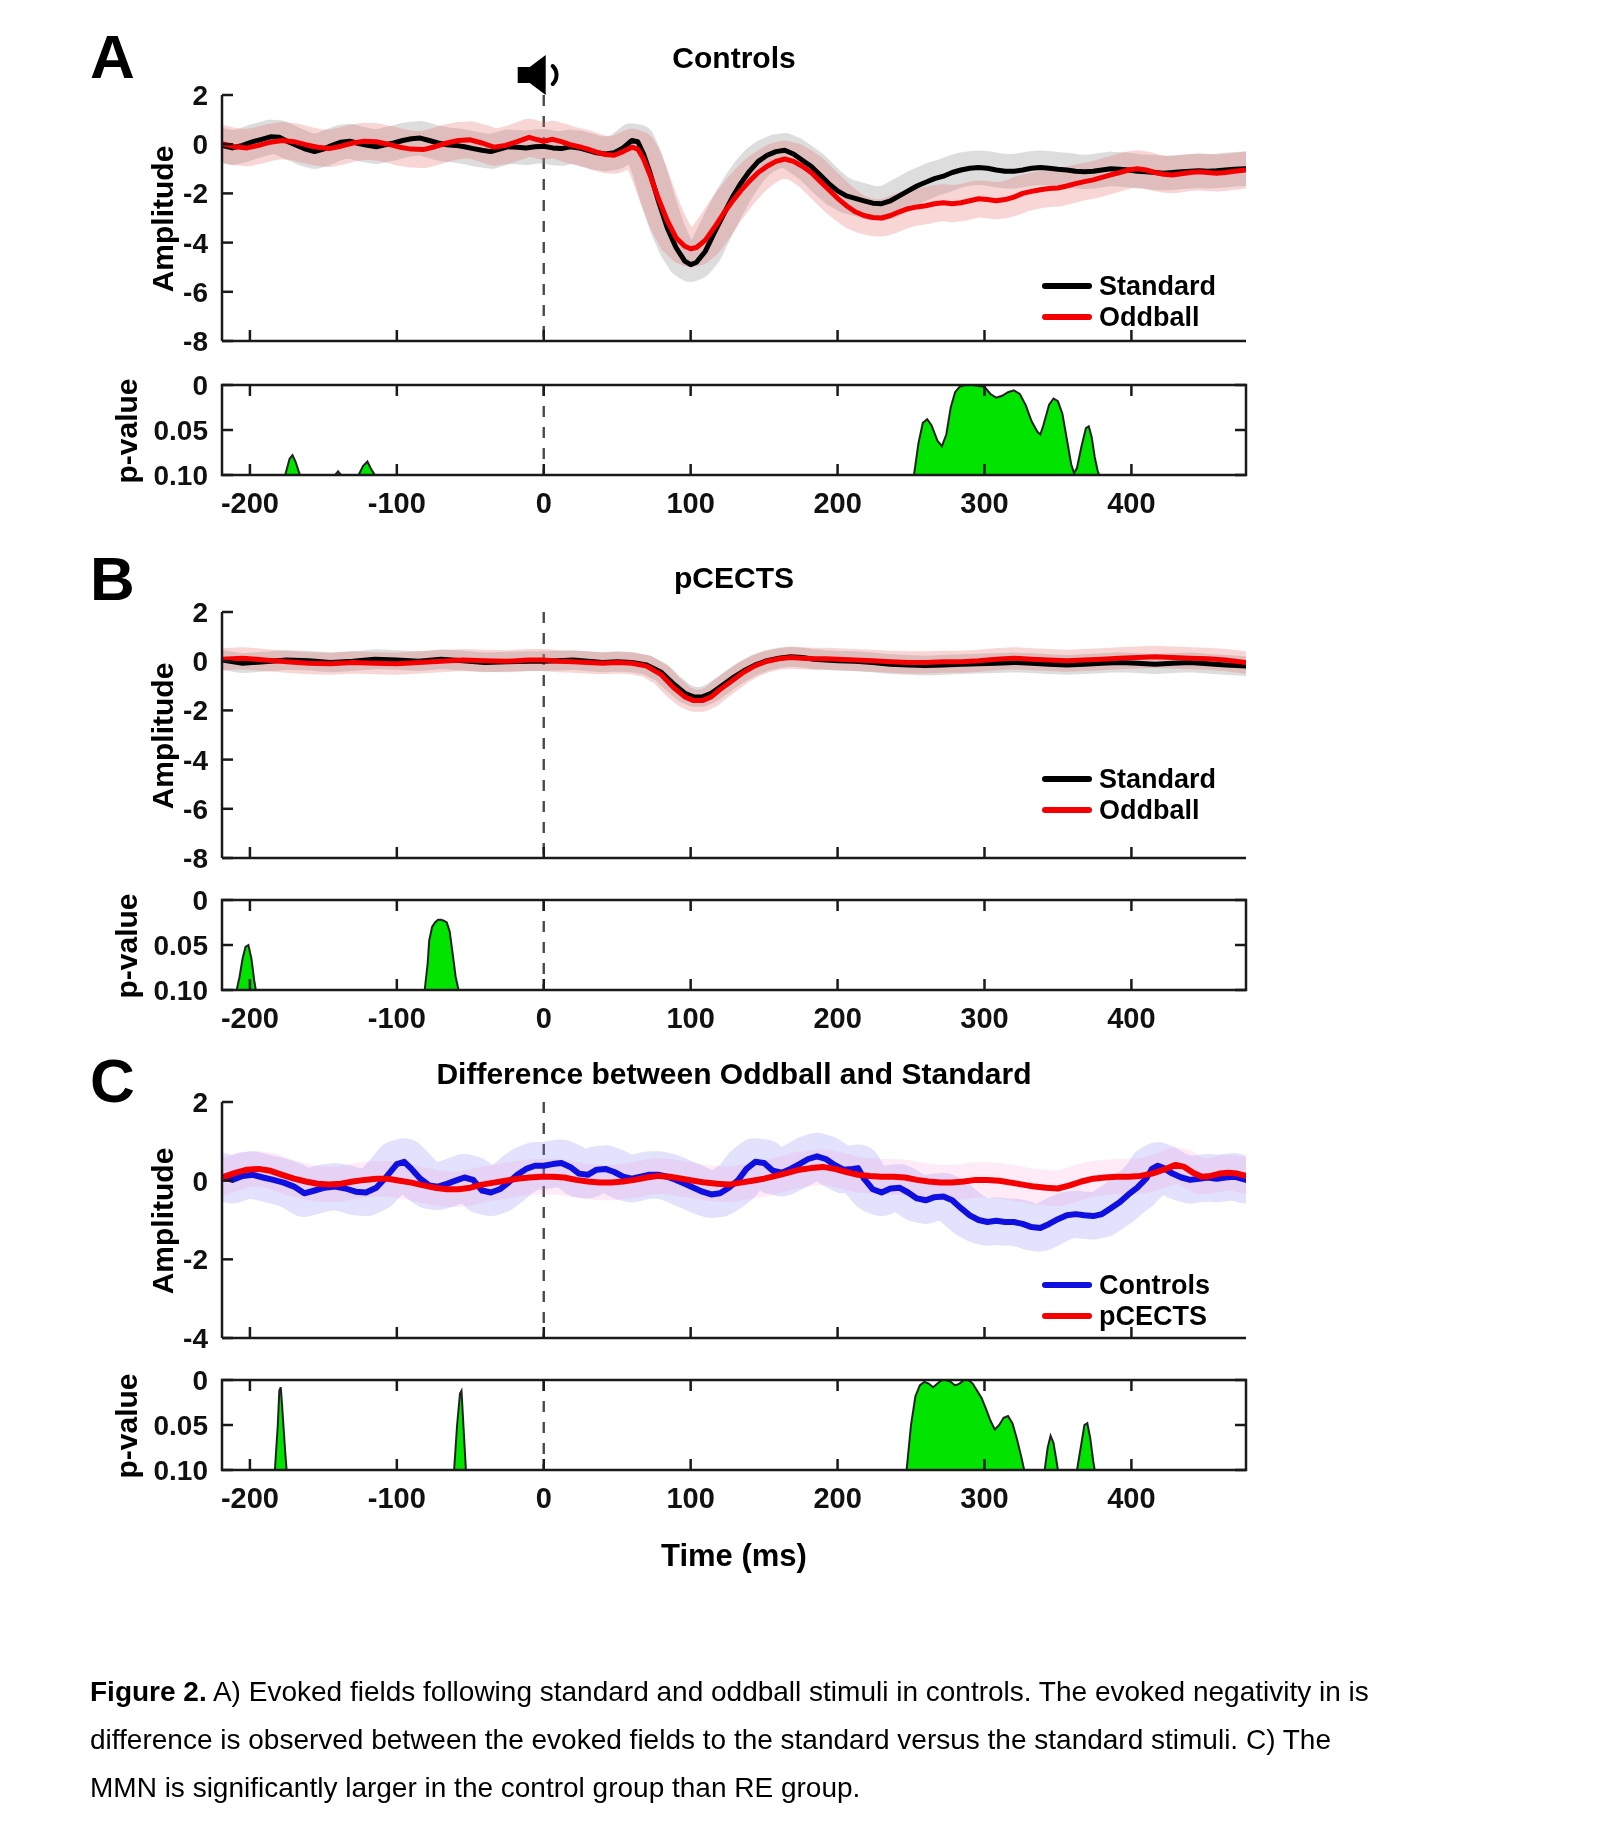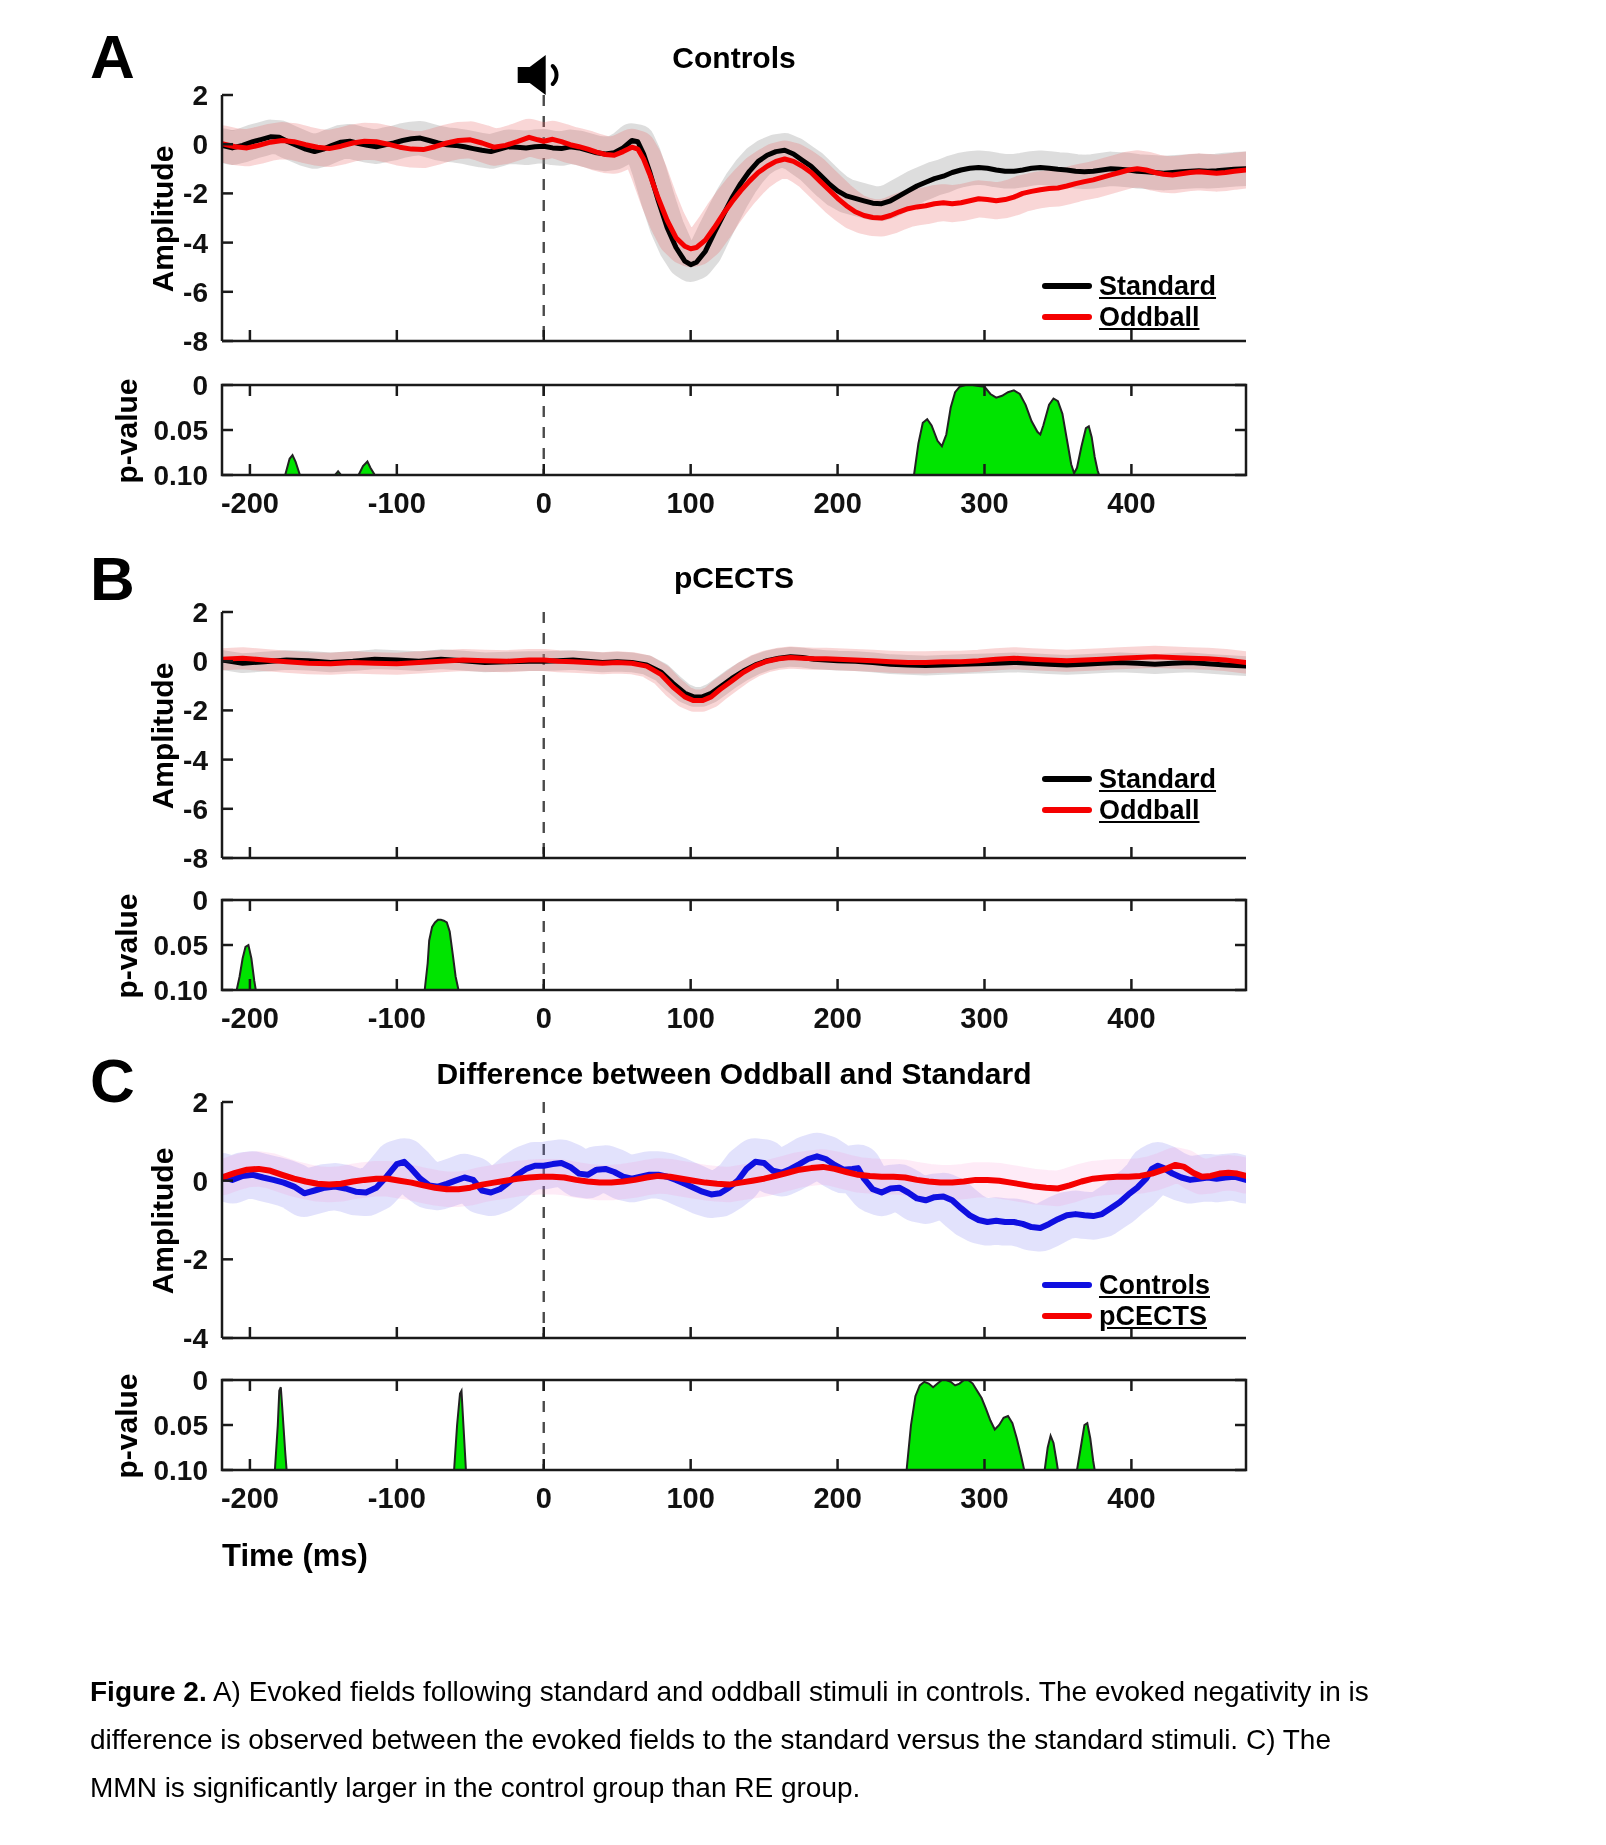--- a/index.html
+++ b/index.html
@@ -7,22 +7,22 @@
        font-family:"Liberation Sans",sans-serif;color:#111;overflow:hidden;}
   #plot-svg{position:absolute;left:0;top:0;}
   .letter{position:absolute;left:90px;font-size:62px;font-weight:bold;line-height:1;color:#000;}
   .title{position:absolute;left:222px;width:1024px;text-align:center;
          font-size:30px;font-weight:bold;line-height:1.2;color:#000;}
   .rot{position:absolute;width:300px;height:36px;text-align:center;
        font-size:30px;font-weight:bold;line-height:36px;transform:rotate(-90deg);color:#000;}
   .legend{position:absolute;}
   .legend-row{display:flex;align-items:center;height:26px;margin-bottom:5px;}
   .swatch{display:inline-block;width:50px;height:6px;border-radius:3px;margin-right:7px;}
-  .legend-label{font-size:27px;font-weight:bold;line-height:1;color:#000;text-decoration:underline;}
-  .xlabel{position:absolute;left:222px;width:1024px;text-align:left;
+  .legend-label{font-size:27px;font-weight:bold;line-height:1;color:#000;}
+  .xlabel{position:absolute;left:222px;width:1024px;text-align:center;
           font-size:31px;font-weight:bold;color:#000;}
   .caption{position:absolute;left:90px;top:1668px;width:1452px;
            font-size:28px;line-height:48px;color:#000;}
   .cap-bold{font-weight:bold;margin-top:29px;}
   svg text{font-family:"Liberation Sans",sans-serif;font-weight:bold;fill:#111;}
   .xtick-label{font-size:29px;}
   .ytick-label{font-size:28px;}
   .spine{stroke:#1a1a1a;stroke-width:2.5;fill:none;}
 </style>
 </head>

